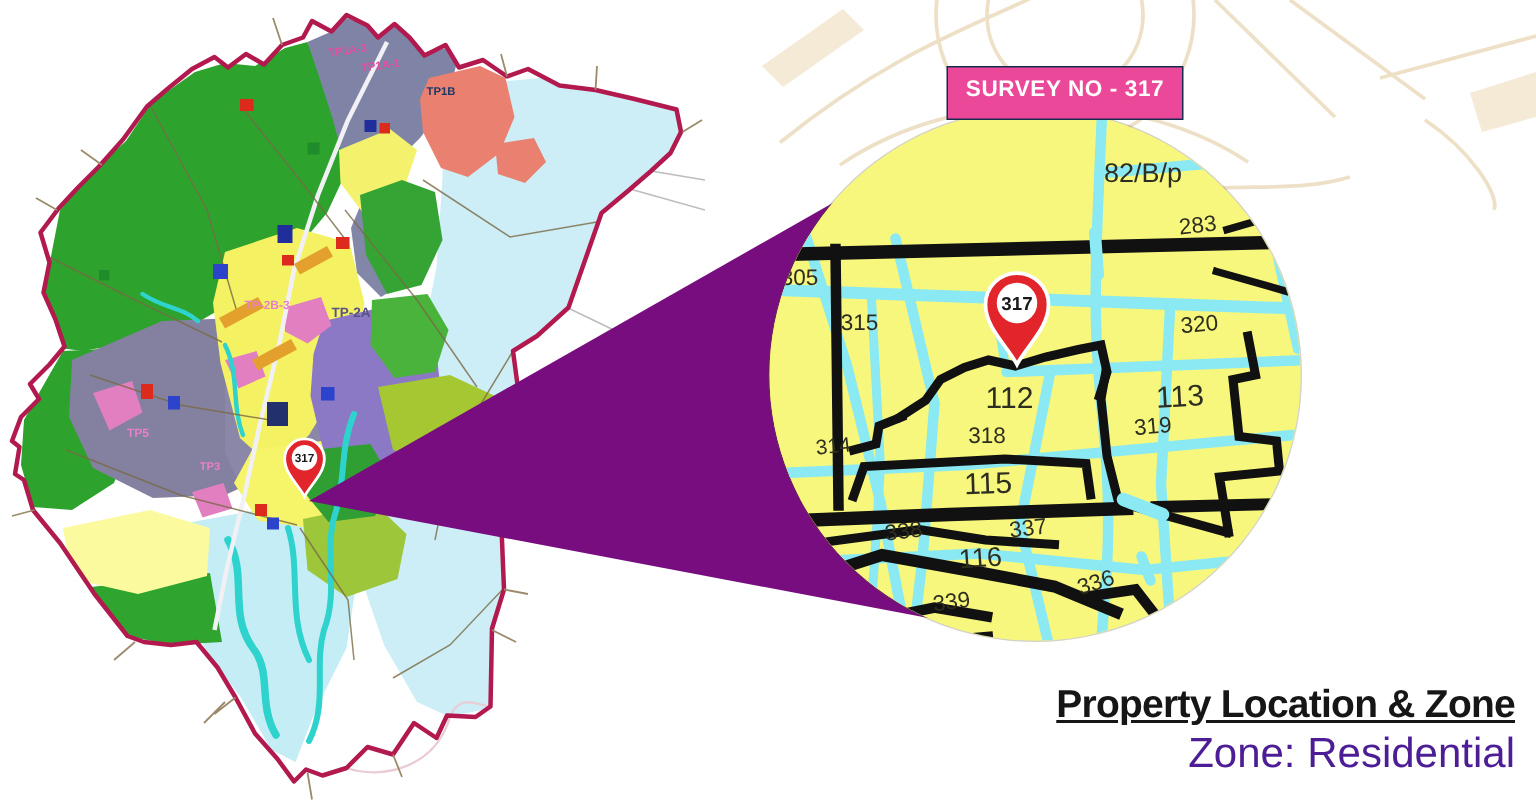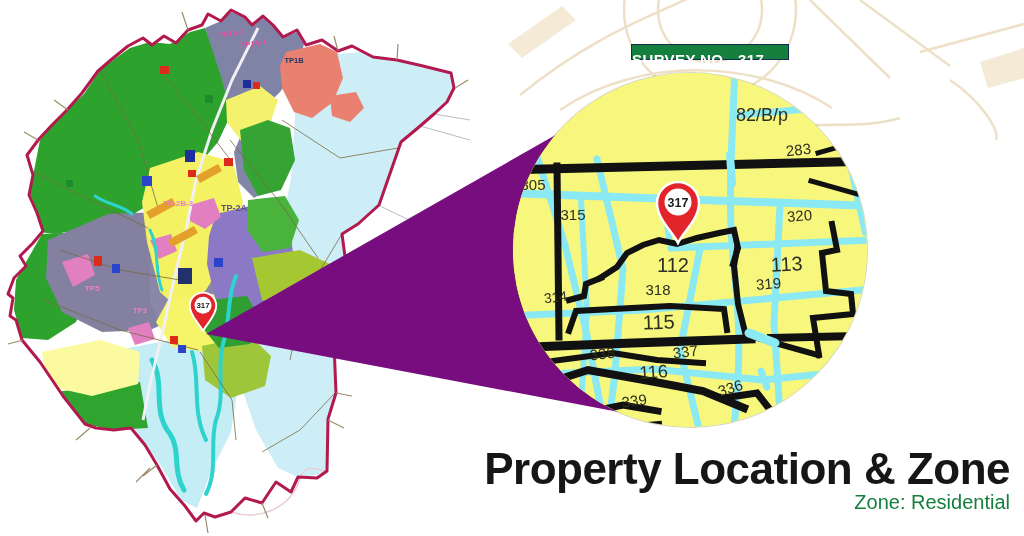--- a/index.html
+++ b/index.html
@@ -18,35 +18,35 @@
   
   .inset-circle{
     position:absolute;left:513px;top:73px;width:354px;height:354px;
     border-radius:50%;overflow:hidden;z-index:3;
     box-shadow:0 0 0 1px rgba(90,85,20,.25);
     background:#f8f77d;
     text-align:right;
   }
   
   .survey-badge{
-    position:absolute;left:632px;top:45px;width:156px;height:14px;z-index:4;
-    background:#15803d;color:#ffffff;
+    position:absolute;left:632px;top:45px;width:156px;height:34px;z-index:4;
+    background:#ec4899;color:#ffffff;
     font-size:15px;font-weight:bold;letter-spacing:.4px;
-    text-align:left;line-height:30px;
+    text-align:center;line-height:30px;
     box-shadow:0 0 0 1px #162b50;
   }
   
   .title-block{
     position:absolute;right:14px;top:451px;text-align:right;z-index:4;color:#161616;
   }
   .title-block .heading{
-    font-size:44px;font-weight:800;letter-spacing:-.5px;line-height:36px;
+    font-size:26px;font-weight:800;letter-spacing:-.5px;line-height:36px;text-decoration:underline;
   }
   .title-block .subtitle{
-    font-size:20px;font-weight:400;color:#15803d;line-height:30px;
+    font-size:28px;font-weight:400;color:#4c1d95;line-height:30px;
   }
   .pc{fill:#2e2e20;font-family:"Liberation Sans",sans-serif;}
   .tp{font-family:"Liberation Sans",sans-serif;font-weight:bold;}
 </style>
 </head>
 <body>
 
 <svg id="bg-pattern" class="layer" width="544" height="140" viewBox="0 0 544 140">
   <g stroke="#ead9ba" stroke-width="2.5" fill="none" opacity="0.8">
     <circle cx="230" cy="10" r="52"></circle>

